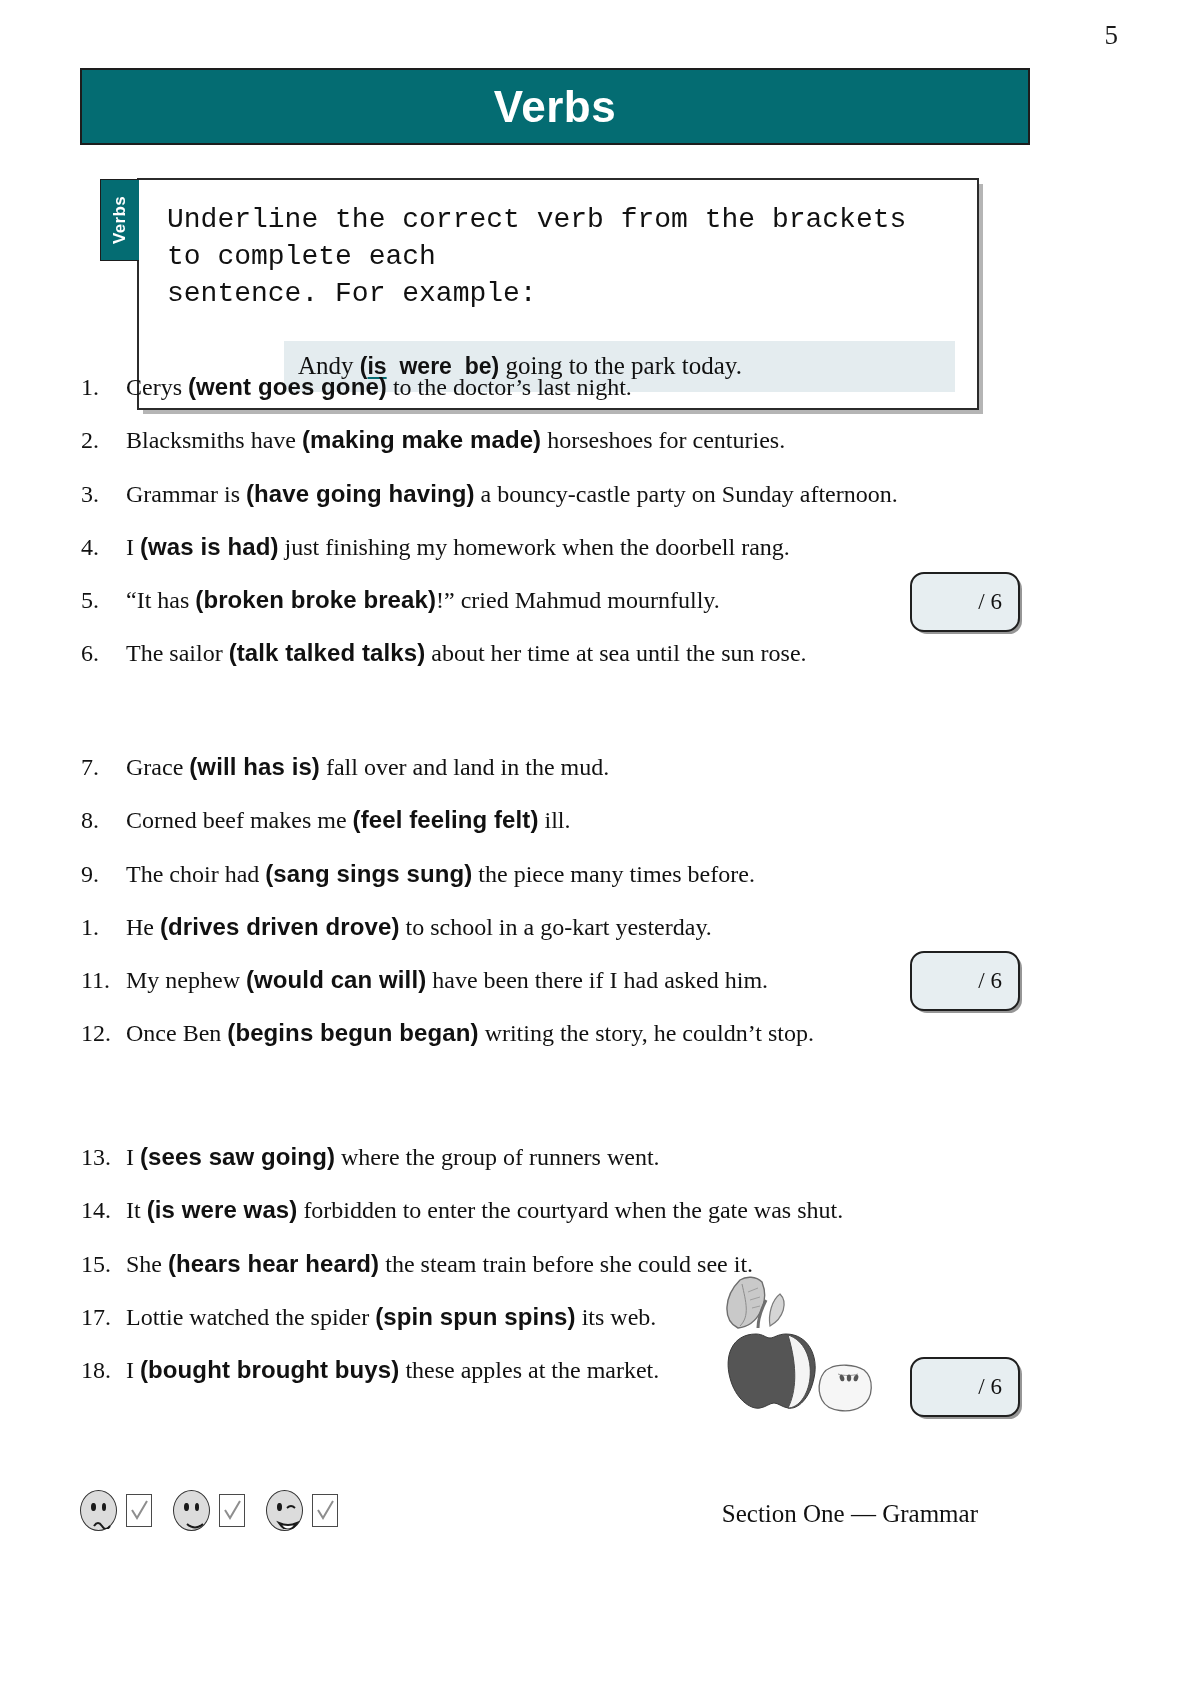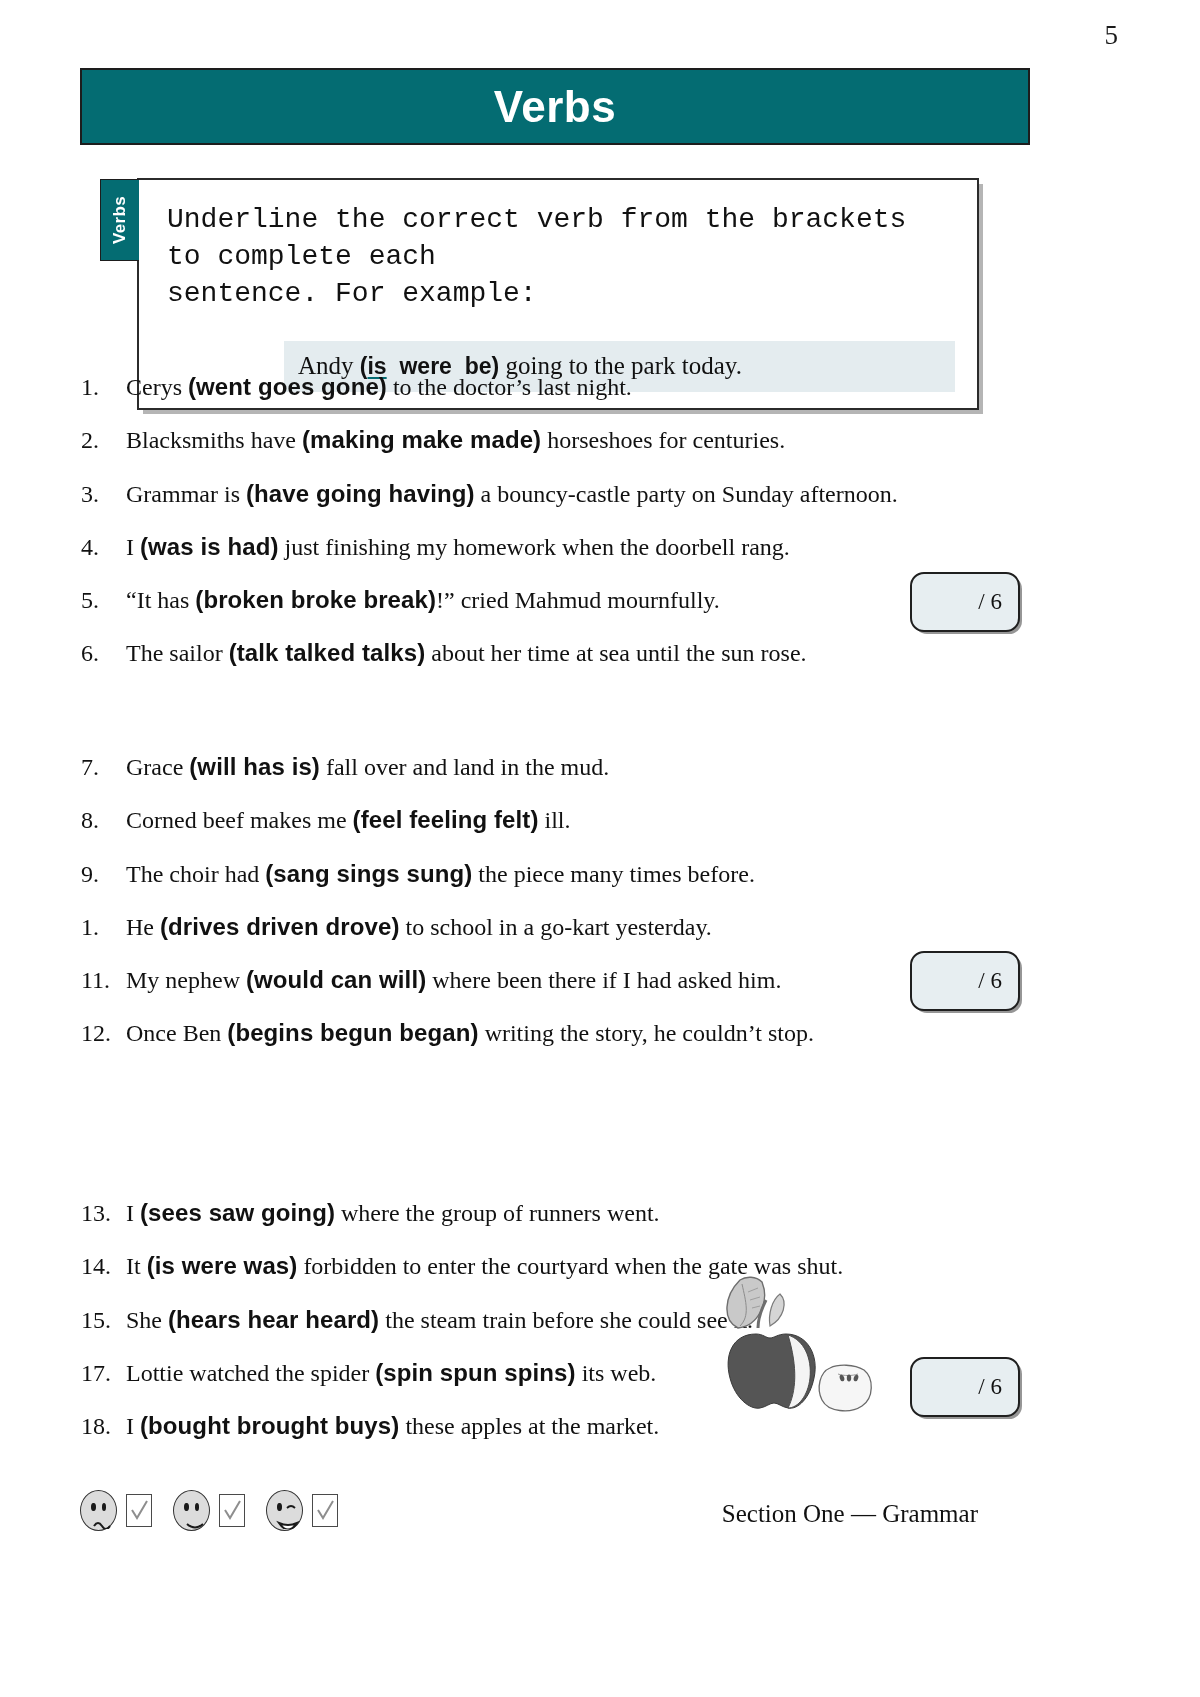--- a/index.html
+++ b/index.html
@@ -253,32 +253,32 @@
     <div class="qrow">
       <span class="qnum">9.</span>
       <span class="qtext"><span>The choir had </span><b>(sang  sings  sung)</b><span> the piece many times before.</span></span>
     </div>
     <div class="qrow">
       <span class="qnum">1.</span>
       <span class="qtext"><span>He </span><b>(drives  driven  drove)</b><span> to school in a go-kart yesterday.</span></span>
     </div>
     <div class="qrow">
       <span class="qnum">11.</span>
-      <span class="qtext"><span>My nephew </span><b>(would  can  will)</b><span> where been there if I had asked him.</span></span>
+      <span class="qtext"><span>My nephew </span><b>(would  can  will)</b><span> have been there if I had asked him.</span></span>
     </div>
     <div class="qrow">
       <span class="qnum">12.</span>
       <span class="qtext"><span>Once Ben </span><b>(begins  begun  began)</b><span> writing the story, he couldn’t stop.</span></span>
     </div>
   </div>
 <div class="mark-box" style="left:910px; top:951px;">
   <span>/ 6</span>
 </div>
 
-<div class="qgroup" id="group-2" style="top:1198px;">
+<div class="qgroup" id="group-2" style="top:1142px;">
     <div class="qrow">
       <span class="qnum">13.</span>
       <span class="qtext"><span>I </span><b>(sees  saw  going)</b><span> where the group of runners went.</span></span>
     </div>
     <div class="qrow">
       <span class="qnum">14.</span>
       <span class="qtext"><span>It </span><b>(is  were  was)</b><span> forbidden to enter the courtyard when the gate was shut.</span></span>
     </div>
     <div class="qrow">
       <span class="qnum">15.</span>

